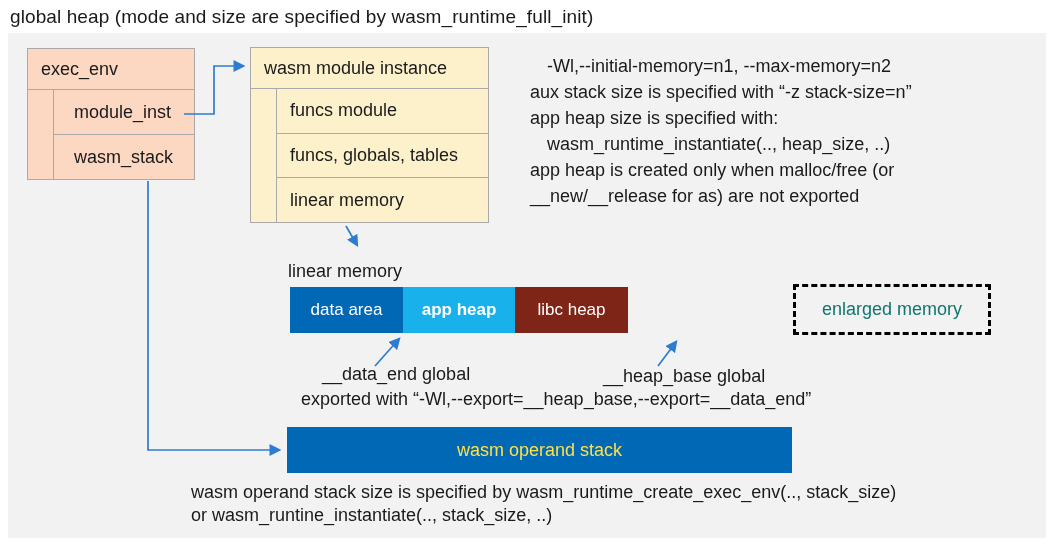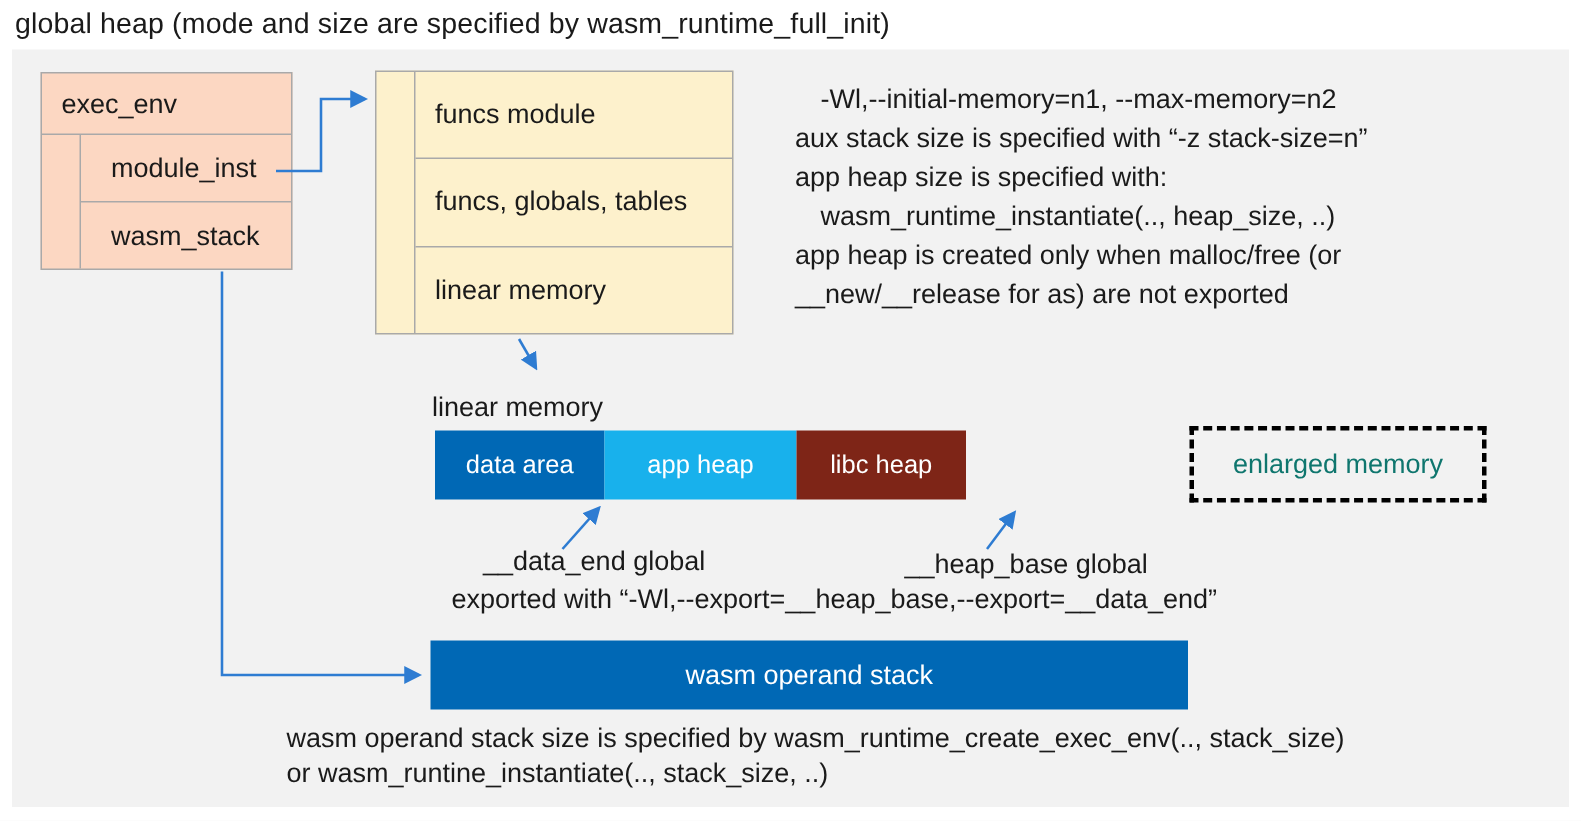--- a/index.html
+++ b/index.html
@@ -25,27 +25,27 @@
   .notes { left:530px; top:53px; width:512px; font-size:18px; line-height:26px; }
   .notes .line { white-space:nowrap; }
   .notes .ind { padding-left:17px; }
 
   .small-label { font-size:18px; white-space:nowrap; }
 
   
   .membar { left:290px; top:287px; height:46px; display:flex; }
   .seg { display:flex; align-items:center; justify-content:center;
     color:#ffffff; font-size:17px; white-space:nowrap; }
-  .seg0 { width:113px; } .seg1 { width:165px; } .seg2 { width:128px; } .seg3 { width:113px; }
+  .seg0 { width:113px; } .seg1 { width:165px; } .seg2 { width:112px;font-weight:bold; } .seg3 { width:113px; }
   .enlarged { left:793px; top:284px; width:198px; height:51px;
     border:3px dashed #000000; display:flex; align-items:center; justify-content:center;
     font-size:18px; }
 
   .opstack { left:287px; top:427px; width:505px; height:46px; display:flex;
-    align-items:center; justify-content:center; color:#ffffff; font-size:18px; }
+    align-items:center; justify-content:center; color:#fde047; font-size:18px; }
 
   .arrows { left:0; top:0; width:1054px; height:547px; pointer-events:none; }
 </style>
 </head>
 <body>
 
 <div class="page">
 
   <div class="abs title">global heap (mode and size are specified by wasm_runtime_full_init)</div>
 
@@ -56,20 +56,21 @@
     <div class="body">
       <div class="indent"></div>
       <div class="rows">
         <div class="row">module_inst</div>
         <div class="row">wasm_stack</div>
       </div>
     </div>
   </div>
 
   <div class="abs struct" style="left: 250px; top: 47px; width: 239px; height: 176px; background-color: rgb(253, 241, 204);">
+    <div class="hdr">wasm module instance</div>
     <div class="body">
       <div class="indent"></div>
       <div class="rows">
         <div class="row" style="padding-left:13px;">funcs module</div>
         <div class="row" style="padding-left:13px;">funcs, globals, tables</div>
         <div class="row" style="padding-left:13px;">linear memory</div>
       </div>
     </div>
   </div>
 

